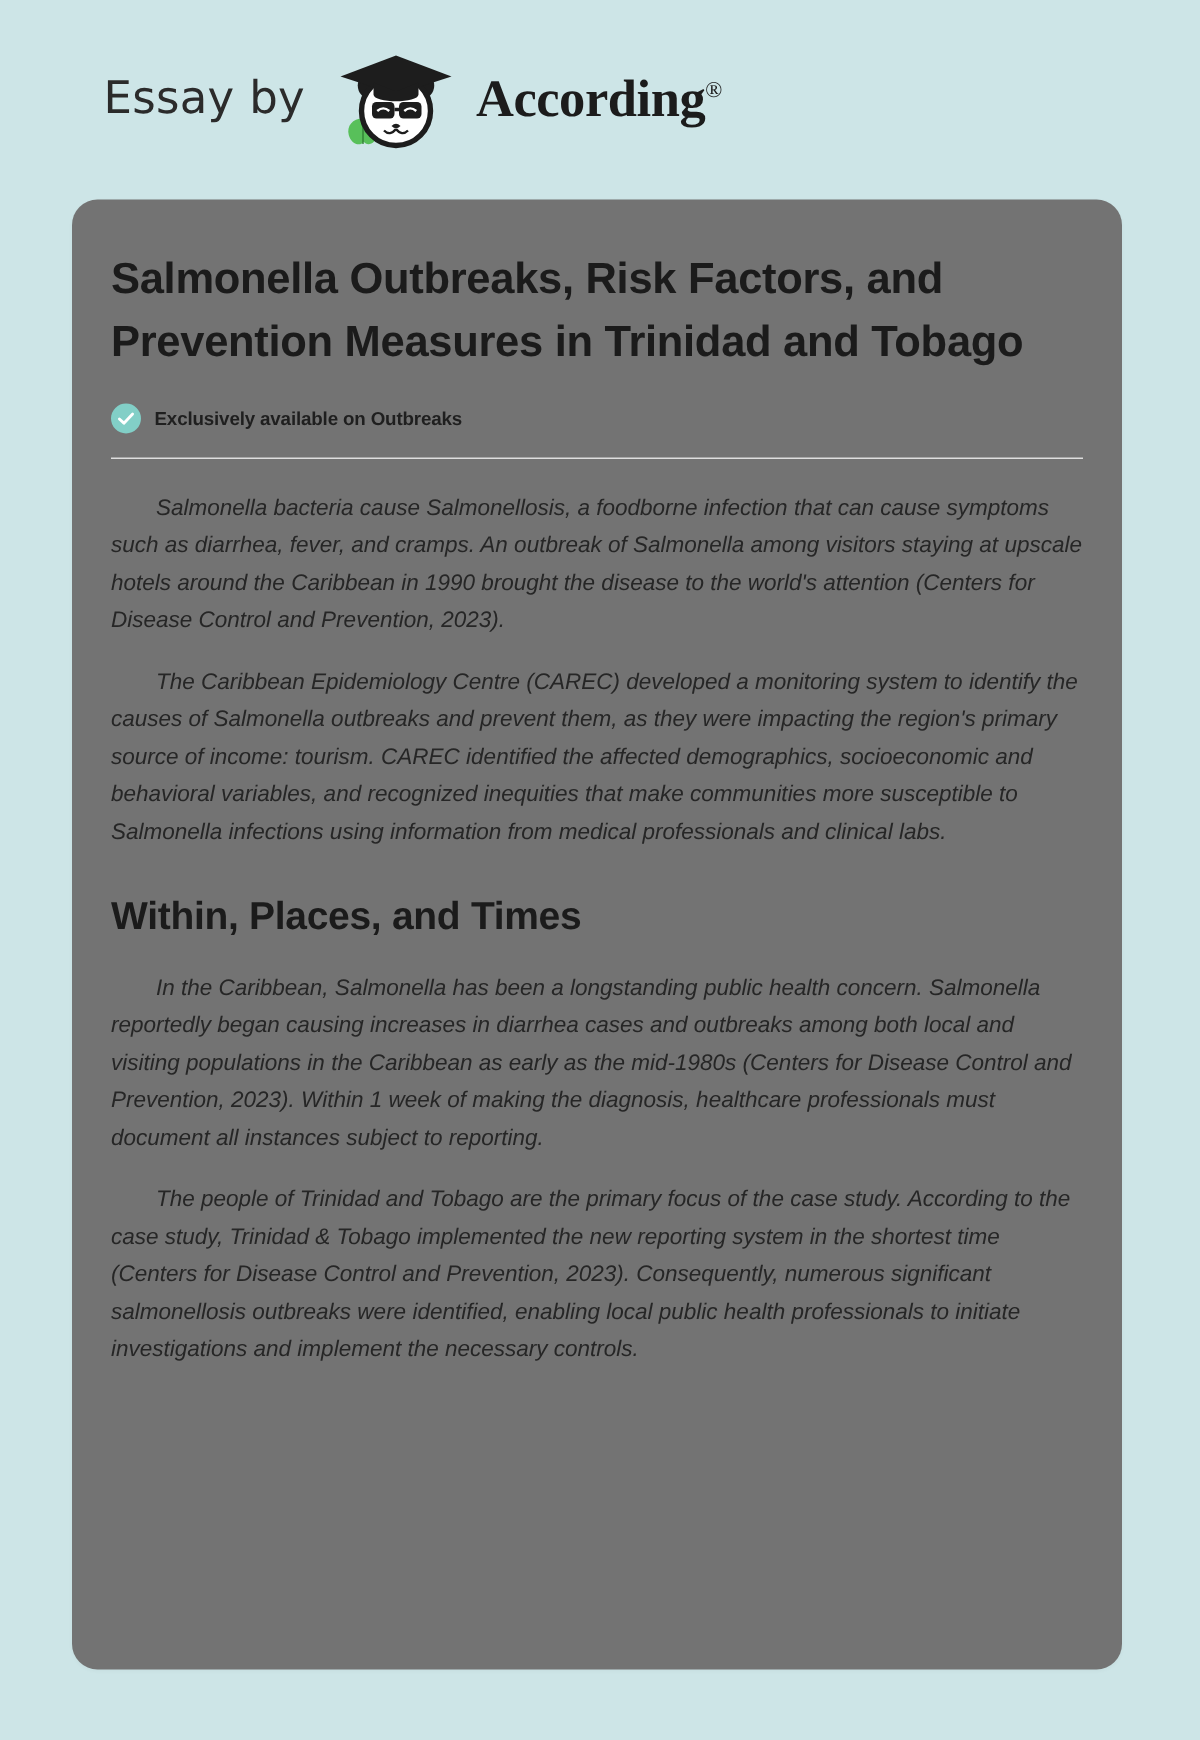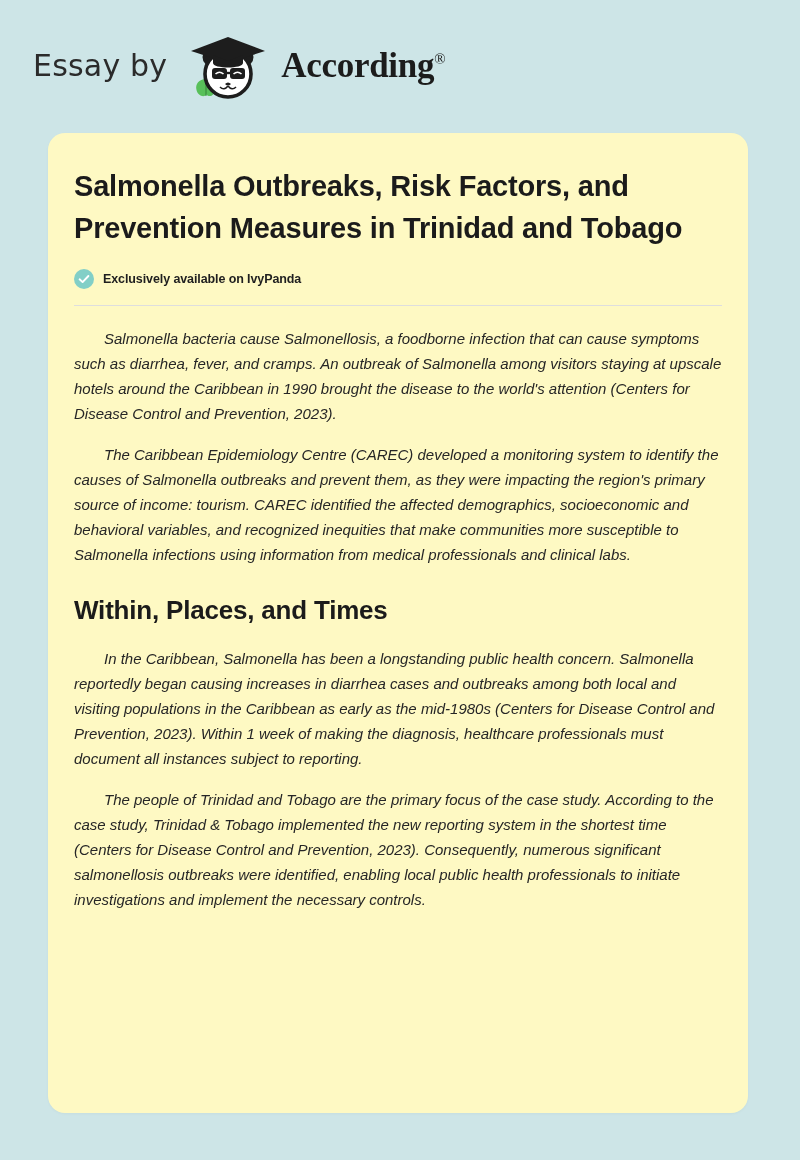--- a/index.html
+++ b/index.html
@@ -14,21 +14,21 @@
     font-family: "Liberation Sans", sans-serif;
     -webkit-font-smoothing: antialiased;
     overflow: hidden;
   }
 
   
   .brand-bar {
     height: 133px;
     display: flex;
     align-items: center;
-    padding-left: 33px;
+    padding-left: 69px;
     box-sizing: border-box;
   }
   .brand-lockup {
     display: flex;
     align-items: center;
     gap: 0px;
   }
   .essay-by {
     font-family: "DejaVu Sans", sans-serif;
     font-size: 30px;
@@ -63,21 +63,21 @@
     line-height: 1;
   }
 
   
   .paper {
     position: absolute;
     left: 48px;
     top: 133px;
     width: 700px;
     height: 980px;
-    background: #fef9c3;
+    background: #737373;
     border-radius: 17px;
     box-sizing: border-box;
     padding: 32px 26px 0 26px;
     box-shadow: 0 1px 3px rgba(0,0,0,0.035);
     overflow: hidden;
   }
 
   .doc-title {
     font-family: "Liberation Sans", sans-serif;
     font-size: 29px;
@@ -188,21 +188,21 @@
 <article class="paper">
 
   <h1 class="doc-title">Salmonella Outbreaks, Risk Factors, and Prevention Measures in Trinidad and Tobago</h1>
 
   <div class="exclusive-badge">
     <span class="check-circle">
       <svg viewBox="0 0 20 20" width="20" height="20" aria-hidden="true">
         <path d="M5.6 10.3 L8.6 13.1 L14.4 7.0" stroke="#ffffff" stroke-width="1.9" fill="none" stroke-linecap="round" stroke-linejoin="round"></path>
       </svg>
     </span>
-    <span class="exclusive-label">Exclusively available on IvyPanda</span>
+    <span class="exclusive-label">Exclusively available on Outbreaks</span>
   </div>
 
   <hr class="divider">
 
   <p class="body-para first-after-heading">Salmonella bacteria cause Salmonellosis, a foodborne infection that can cause symptoms such as diarrhea, fever, and cramps. An outbreak of Salmonella among visitors staying at upscale hotels around the Caribbean in 1990 brought the disease to the world's attention (Centers for Disease Control and Prevention, 2023).</p>
   <p class="body-para">The Caribbean Epidemiology Centre (CAREC) developed a monitoring system to identify the causes of Salmonella outbreaks and prevent them, as they were impacting the region's primary source of income: tourism. CAREC identified the affected demographics, socioeconomic and behavioral variables, and recognized inequities that make communities more susceptible to Salmonella infections using information from medical professionals and clinical labs.</p>
 
   <h2 class="section-heading">Within, Places, and Times</h2>
   <p class="body-para first-after-heading">In the Caribbean, Salmonella has been a longstanding public health concern. Salmonella reportedly began causing increases in diarrhea cases and outbreaks among both local and visiting populations in the Caribbean as early as the mid-1980s (Centers for Disease Control and Prevention, 2023). Within 1 week of making the diagnosis, healthcare professionals must document all instances subject to reporting.</p>
   <p class="body-para">The people of Trinidad and Tobago are the primary focus of the case study. According to the case study, Trinidad &amp; Tobago implemented the new reporting system in the shortest time (Centers for Disease Control and Prevention, 2023). Consequently, numerous significant salmonellosis outbreaks were identified, enabling local public health professionals to initiate investigations and implement the necessary controls.</p>

